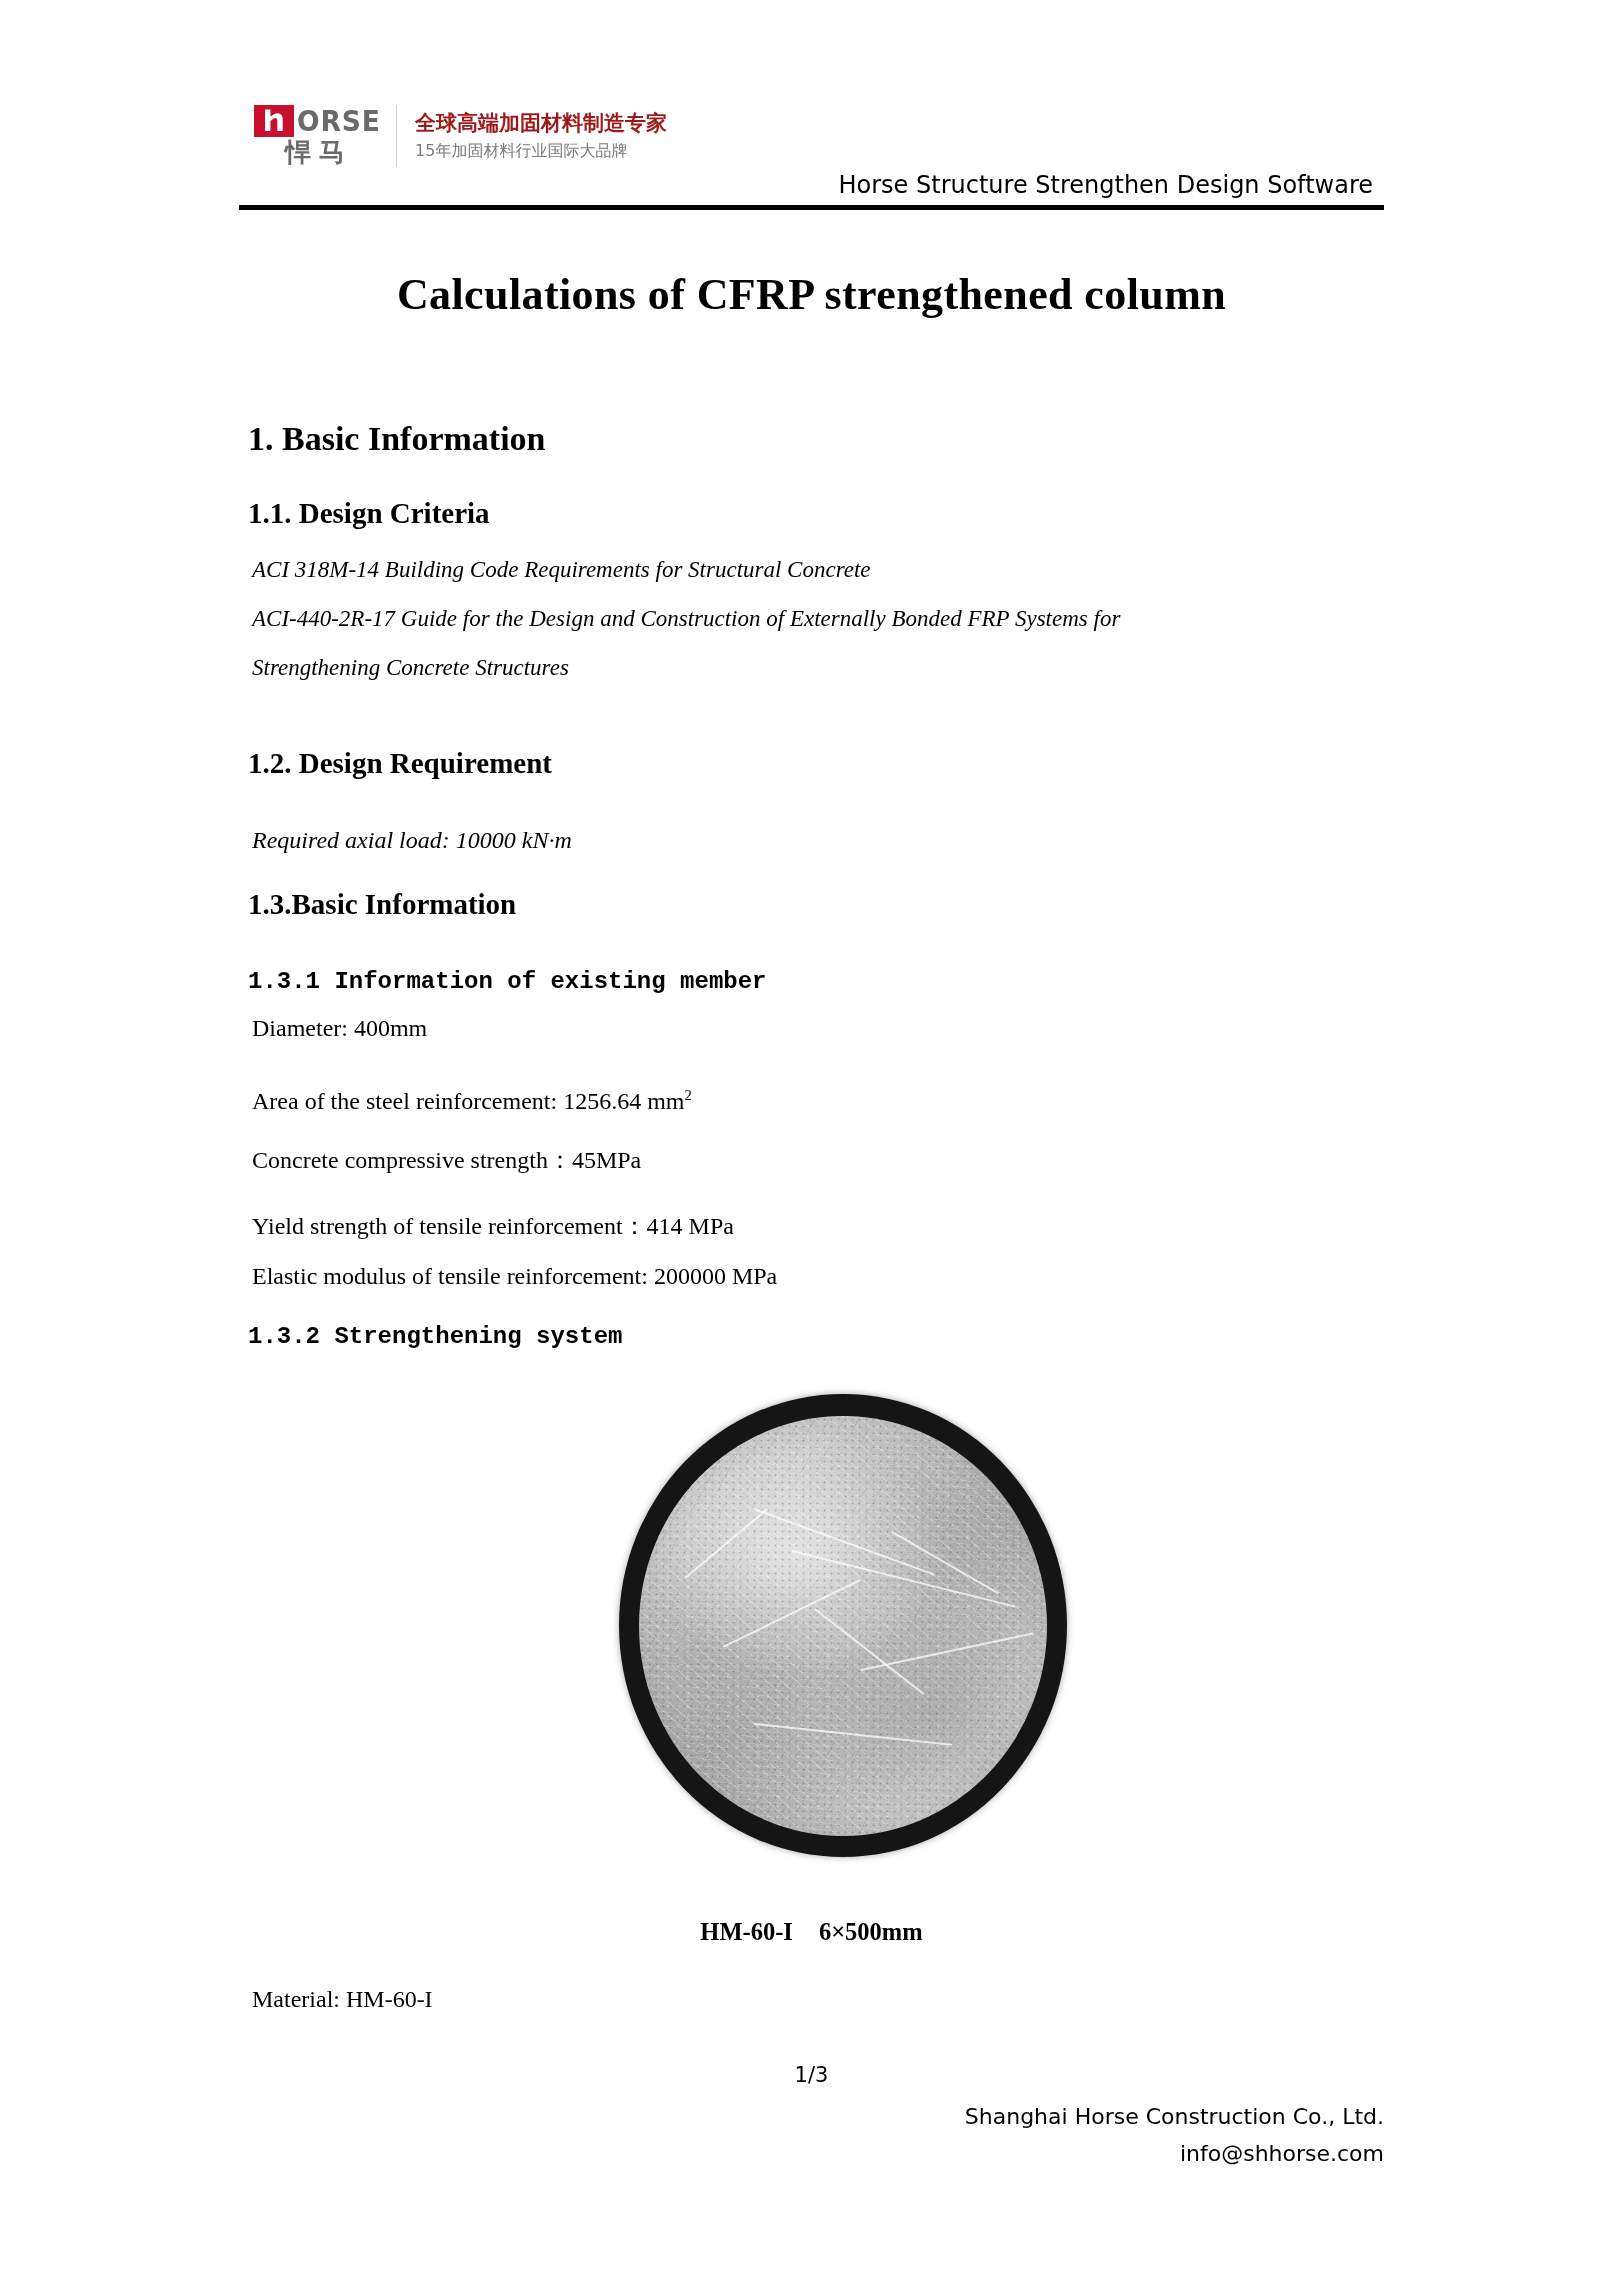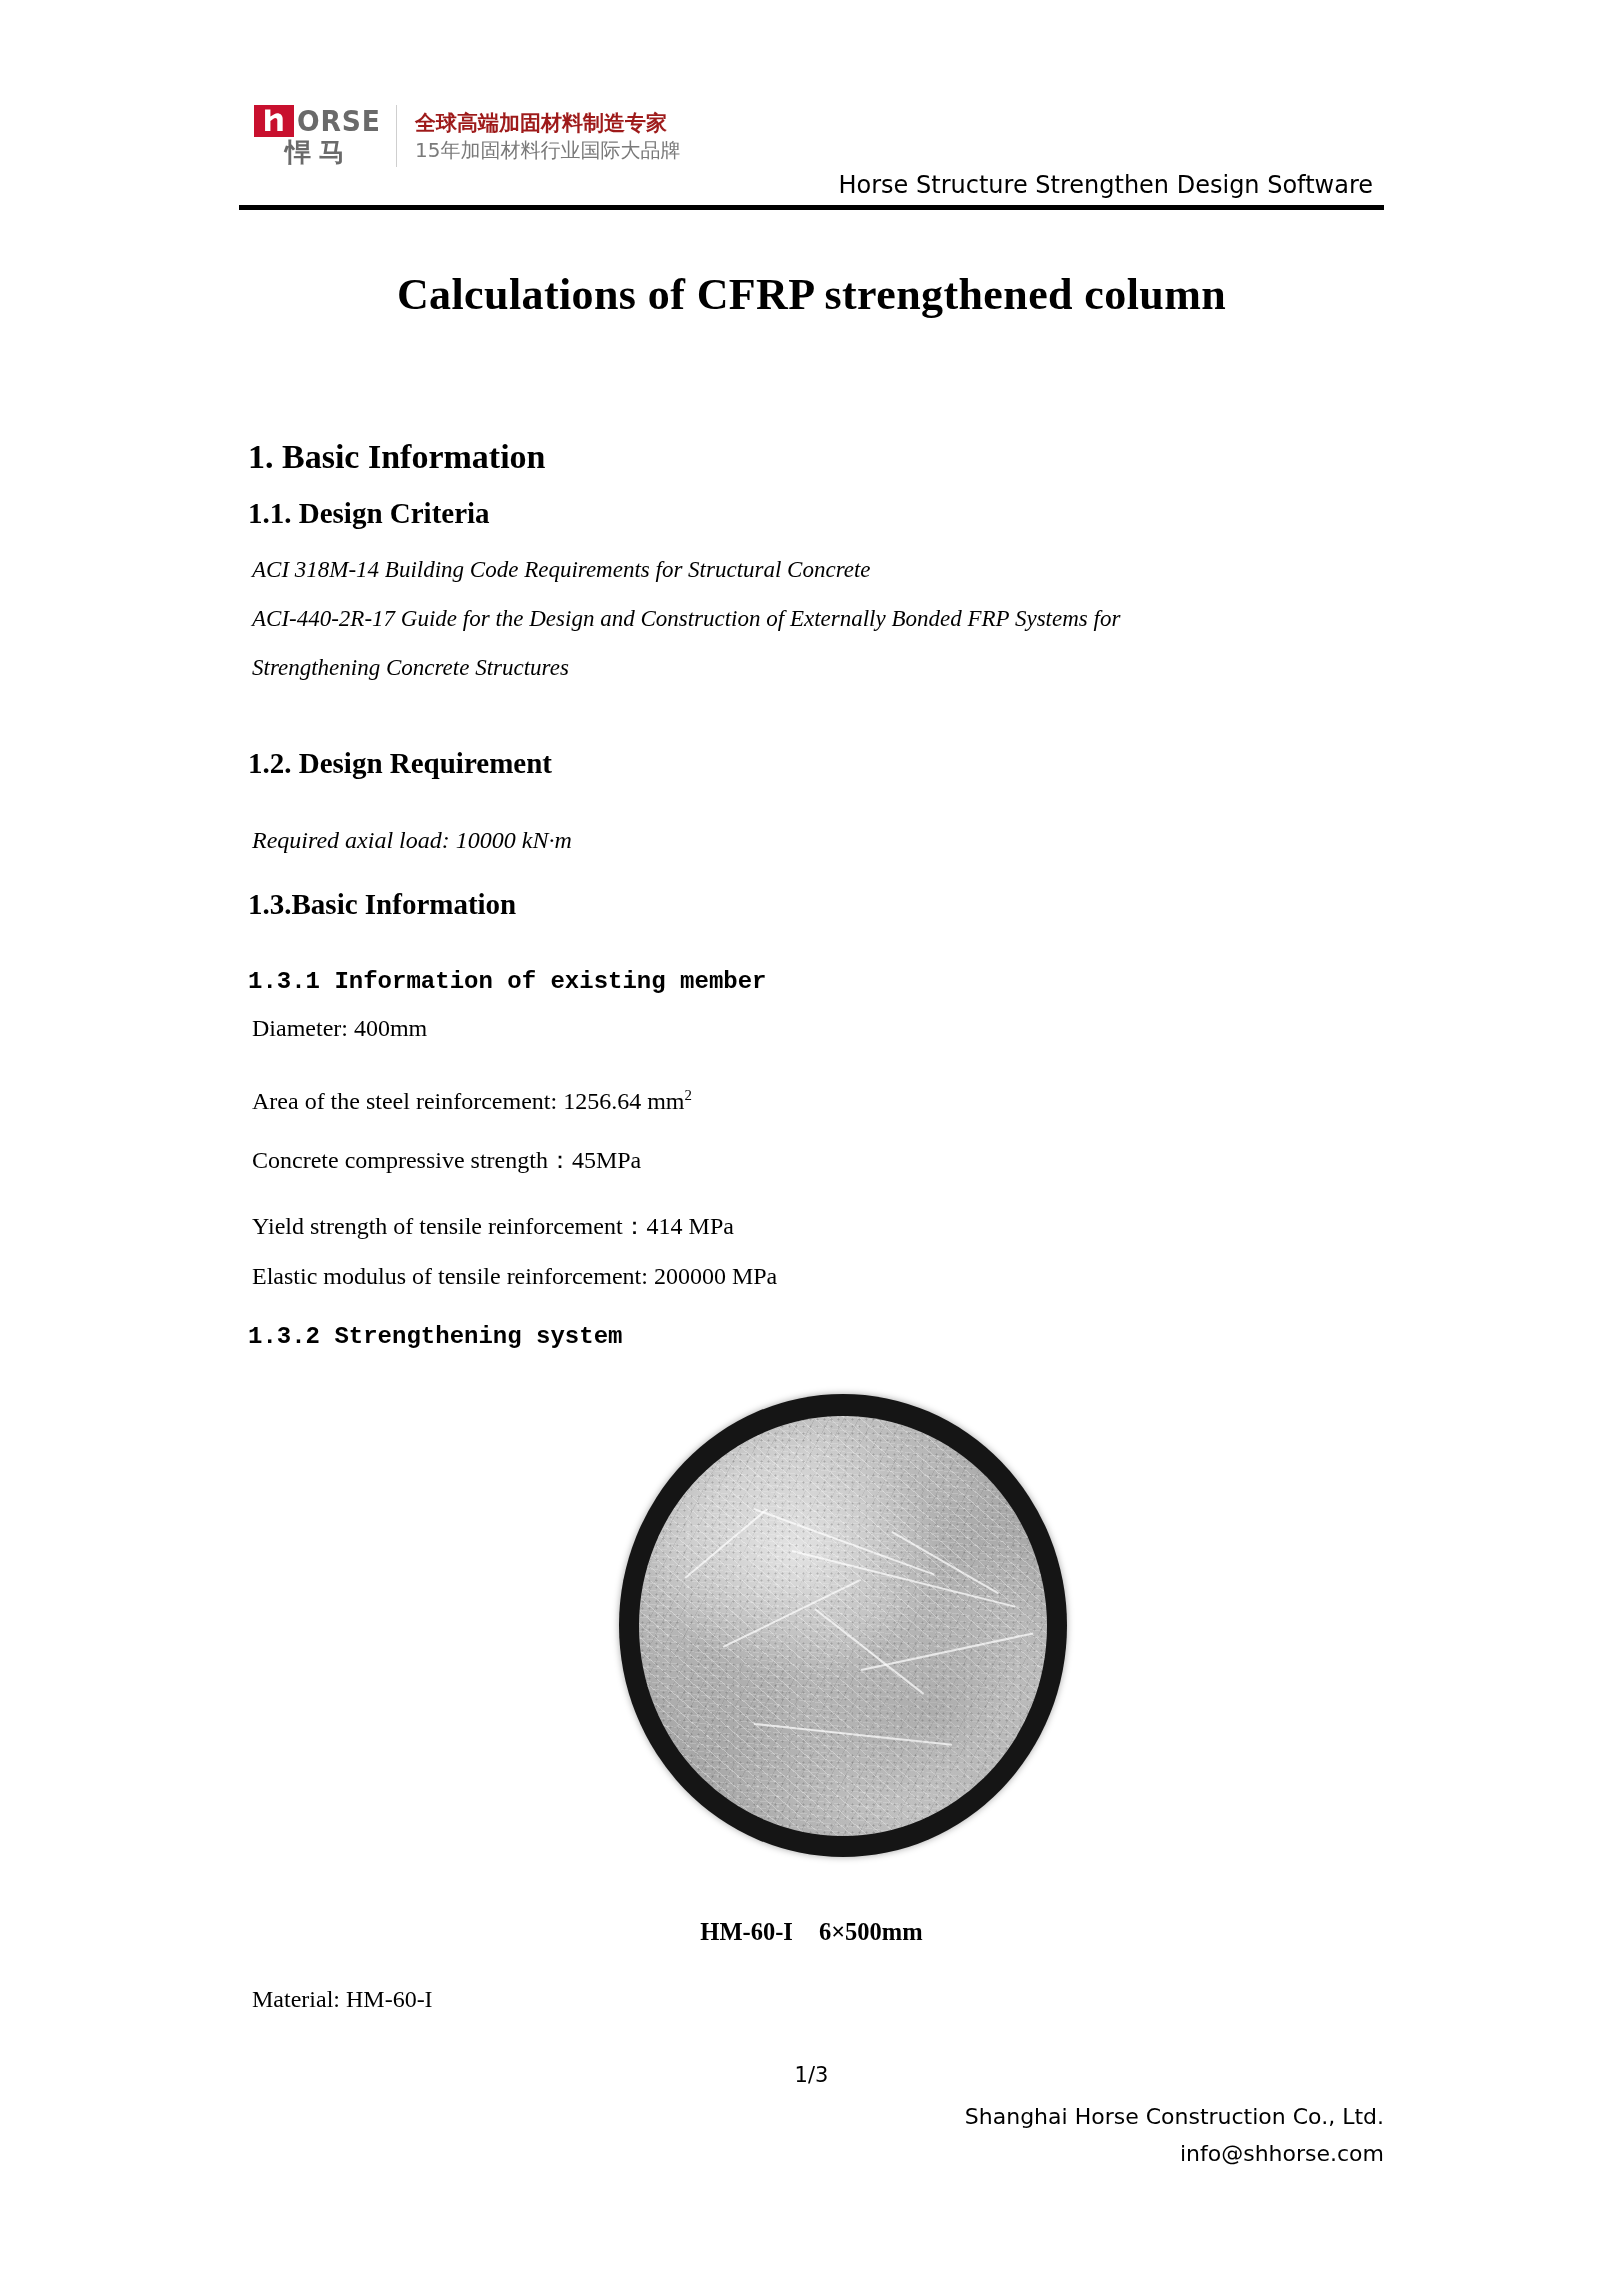--- a/index.html
+++ b/index.html
@@ -98,21 +98,21 @@
   .tagline-main {
     font-family: "DejaVu Sans", sans-serif;
     font-weight: 700;
     font-size: 21px;
     line-height: 26px;
     color: #9e1a1a;
     letter-spacing: 0px;
   }
   .tagline-sub {
     font-family: "DejaVu Sans", sans-serif;
-    font-size: 20px;
+    font-size: 16px;
     line-height: 23px;
     color: #7a7a7a;
     margin-top: 3.1px;
   }
   .header-title {
     position: absolute;
     right: 11px;
     bottom: 7.7px;
     font-family: "DejaVu Sans", sans-serif;
     font-size: 24px;
@@ -315,21 +315,21 @@
         <div class="tagline-sub">15年加固材料行业国际大品牌</div>
       </div>
     </div>
 
     <div class="header-title">Horse Structure Strengthen Design Software</div>
   </div>
   <div class="header-rule"></div>
 
   <div class="doc-title">Calculations of CFRP strengthened column</div>
 
-  <div class="h1" style="top:418px;margin-top:18px;">1. Basic Information</div>
+  <div class="h1" style="top:418px;">1. Basic Information</div>
 
   <div class="h2" style="top:495px;">1.1. Design Criteria</div>
 
   <div class="body-line italic" style="top:554px;">ACI 318M-14 Building Code Requirements for Structural Concrete</div>
   <div class="body-line italic" style="top:603px;">ACI-440-2R-17 Guide for the Design and Construction of Externally Bonded FRP Systems for</div>
   <div class="body-line italic" style="top:652px;">Strengthening Concrete Structures</div>
 
   <div class="h2" style="top:745px;">1.2. Design Requirement</div>
 
   <div class="body-line" style="top:824px;font-style:italic;">Required axial load: 10000 kN·m</div>

